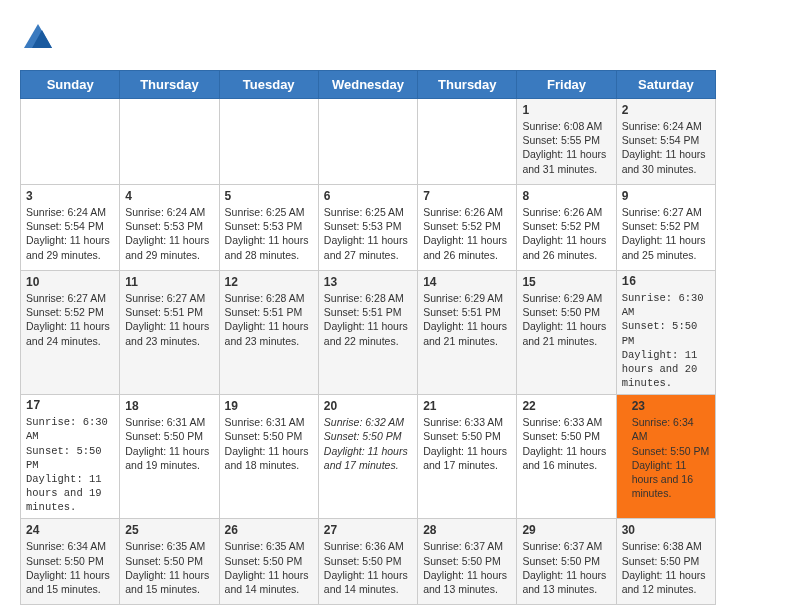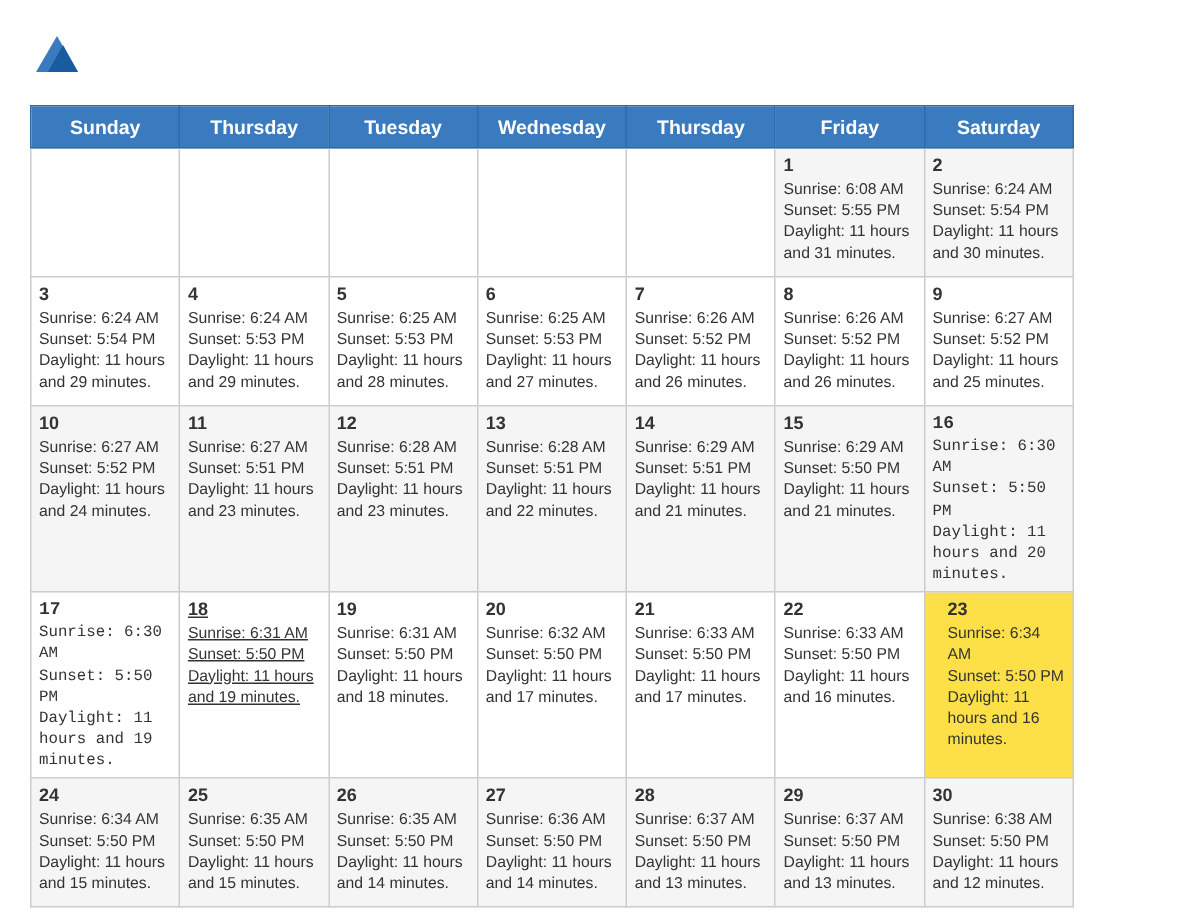--- a/index.html
+++ b/index.html
@@ -242,51 +242,51 @@
 Daylight: 11 hours and 20 minutes.</div>
           </td>
         </tr>
         <tr>
           <td style="background: rgb(255, 255, 255); font-family: Liberation Mono, monospace;">
             <span class="day-number">17</span>
             <div class="day-info" style="white-space: pre-line;">Sunrise: 6:30 AM
 Sunset: 5:50 PM
 Daylight: 11 hours and 19 minutes.</div>
           </td>
-          <td style="background: rgb(255, 255, 255); text-decoration: underline;">
+          <td style="background: rgb(255, 255, 255);">
             <span class="day-number">18</span>
             <div class="day-info" style="white-space: pre-line;">Sunrise: 6:31 AM
 Sunset: 5:50 PM
 Daylight: 11 hours and 19 minutes.</div>
           </td>
           <td style="background: rgb(255, 255, 255);">
             <span class="day-number">19</span>
             <div class="day-info" style="white-space: pre-line;">Sunrise: 6:31 AM
 Sunset: 5:50 PM
 Daylight: 11 hours and 18 minutes.</div>
           </td>
           <td style="background: rgb(255, 255, 255);">
             <span class="day-number">20</span>
-            <div class="day-info" style="white-space: pre-line;">Sunrise: 6:32 AM
+            <div class="day-info" style="white-space: pre-line; font-style: italic;">Sunrise: 6:32 AM
 Sunset: 5:50 PM
 Daylight: 11 hours and 17 minutes.</div>
           </td>
           <td style="background: rgb(255, 255, 255);">
             <span class="day-number">21</span>
             <div class="day-info" style="white-space: pre-line;">Sunrise: 6:33 AM
 Sunset: 5:50 PM
 Daylight: 11 hours and 17 minutes.</div>
           </td>
           <td style="background: rgb(255, 255, 255);">
             <span class="day-number">22</span>
             <div class="day-info" style="white-space: pre-line;">Sunrise: 6:33 AM
 Sunset: 5:50 PM
 Daylight: 11 hours and 16 minutes.</div>
           </td>
-          <td style="background: #fde047; padding-left: 15px;">
+          <td style="background: #f97316; padding-left: 15px;">
             <span class="day-number">23</span>
             <div class="day-info" style="white-space: pre-line;">Sunrise: 6:34 AM
 Sunset: 5:50 PM
 Daylight: 11 hours and 16 minutes.</div>
           </td>
         </tr>
         <tr>
           <td style="background: rgb(245, 245, 245);">
             <span class="day-number">24</span>
             <div class="day-info" style="white-space: pre-line;">Sunrise: 6:34 AM

